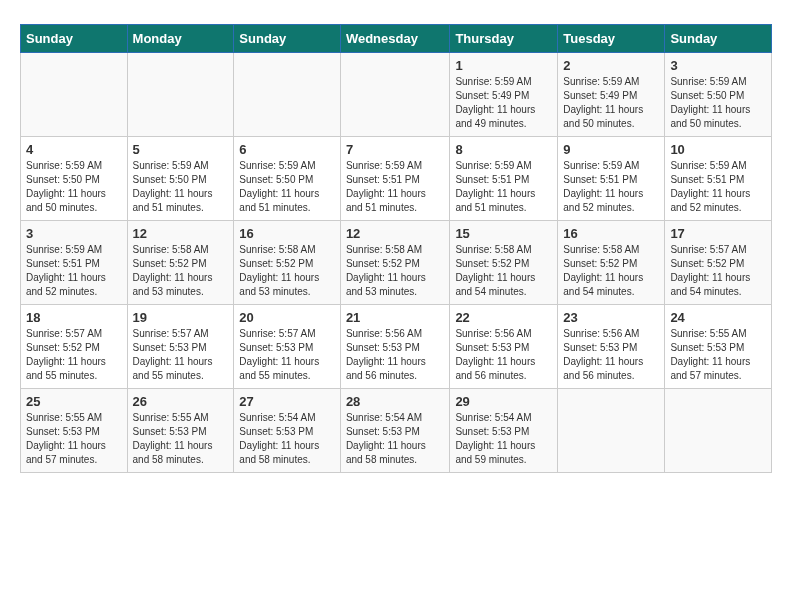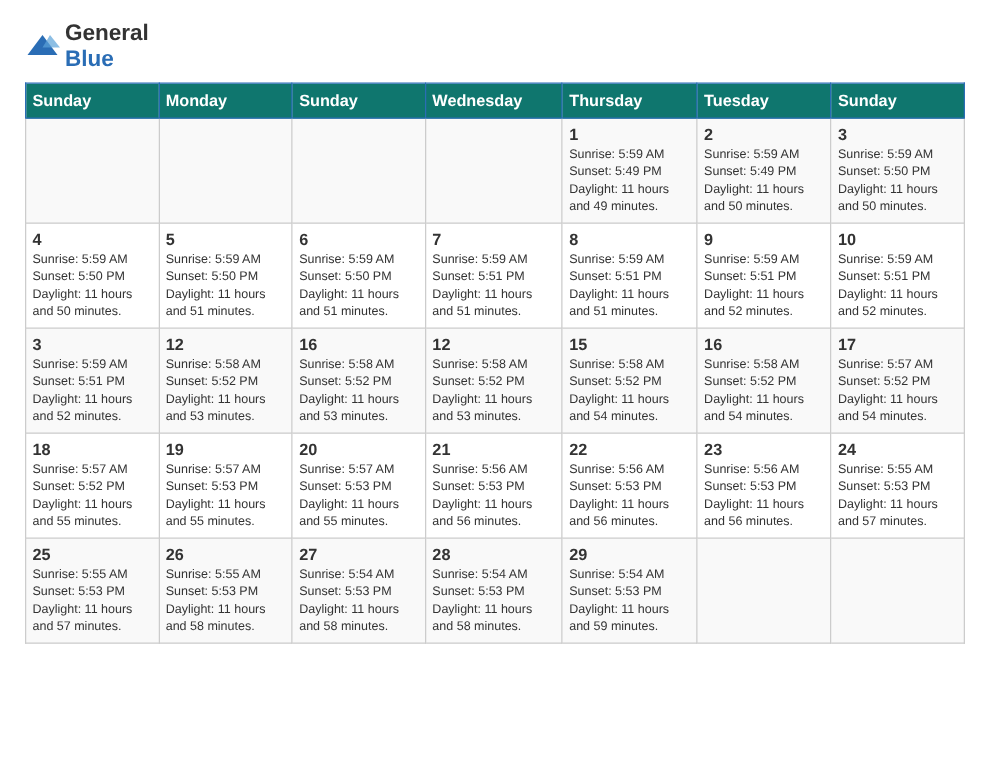--- a/index.html
+++ b/index.html
@@ -78,30 +78,20 @@
       background: #fff !important;
     }
     tbody tr:nth-child(odd) .empty-cell {
       background: #f9f9f9 !important;
     }
   </style>
 </head>
 <body>
 
 <div class="header-area">
-  <div class="logo">
-    <svg class="logo-icon" viewBox="0 0 28 22" xmlns="http://www.w3.org/2000/svg">
-      <polygon points="14,2 26,18 2,18" fill="#2a6db5"></polygon>
-      <polygon points="20,2 28,12 14,12" fill="#5ba3d9" opacity="0.7"></polygon>
-    </svg>
-    <div>
-      <span style="font-size:18px;font-weight:bold;color:#333;">General</span><br>
-      <span style="font-size:18px;font-weight:bold;color:#2a6db5;">Blue</span>
-    </div>
-  </div>
 </div>
 
 <table>
   <thead>
     <tr>
       <th>Sunday</th>
       <th>Monday</th>
       <th>Sunday</th>
       <th>Wednesday</th>
       <th>Thursday</th>

